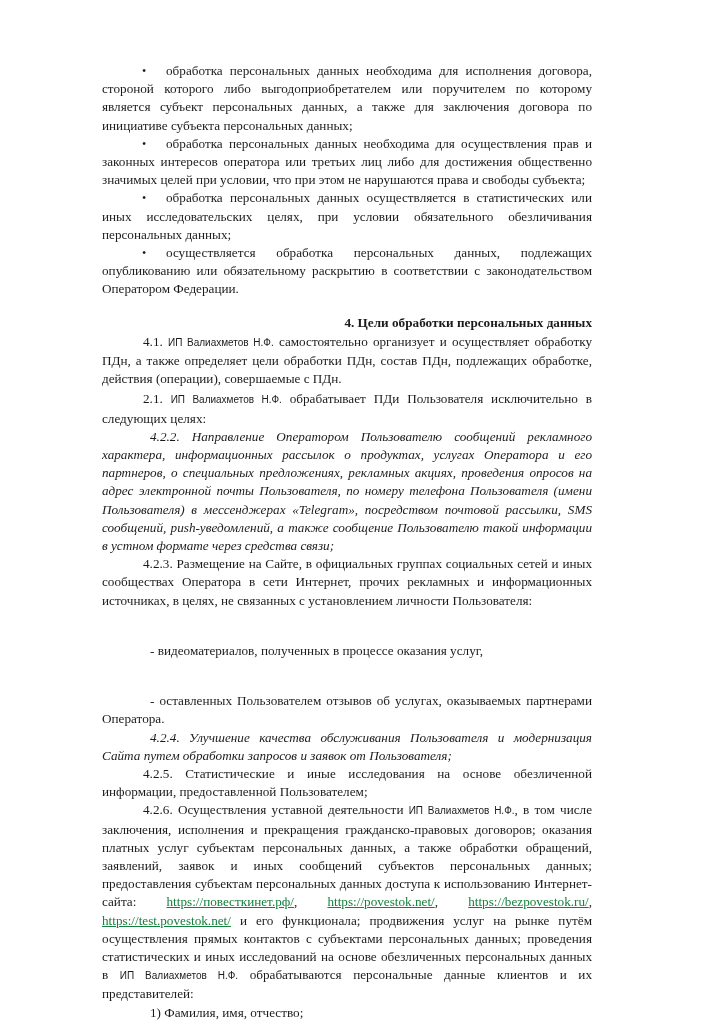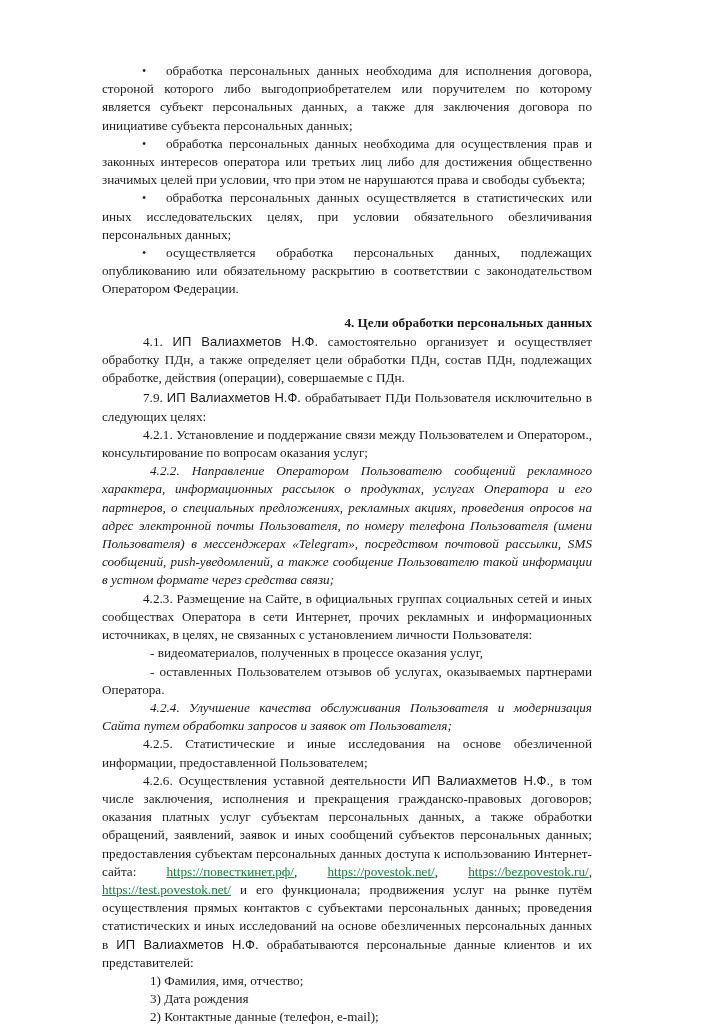--- a/index.html
+++ b/index.html
@@ -52,37 +52,38 @@
   }
   .indent-para {
     text-indent: 41px;
   }
   .indent-para-wide {
     text-indent: 48px;
     font-style: italic;
   }
   .dash-para {
     text-indent: 48px;
+    margin-top: 32px;
   }
   .num-para {
     text-indent: 48px;
     text-align: left;
   }
   .section-heading {
     font-weight: bold;
     text-indent: 41px;
     text-align: right;
     margin-top: 11px;
     margin-bottom: 1px;
   }
   .spacer-sm { height: 4px; }
   .spacer-xs { height: 2px; }
   .sans {
     font-family: "Liberation Sans", "DejaVu Sans", sans-serif;
-    font-size: 13px;
+    font-size: 10px;
   }
   a.doclink {
     color: #15803d;
     text-decoration: underline;
   }
   .lastblock p {
     text-align: left;
   }
 </style>
 </head>
@@ -108,23 +109,22 @@
     </p>
 
     <div class="spacer-sm"></div>
 
     <p class="section-heading">4. Цели обработки персональных данных</p>
 
     <p class="indent-para"><span>4.1. </span><span class="sans">ИП Валиахметов Н.Ф.</span><span> самостоятельно организует и осуществляет обработку ПДн, а также определяет цели обработки ПДн, состав ПДн, подлежащих обработке, действия (операции), совершаемые с ПДн.</span></p>
 
     <div class="spacer-xs"></div>
 
-    <p class="indent-para"><span>7.9. </span><span class="sans">ИП Валиахметов Н.Ф.</span><span> обрабатывает ПДи Пользователя исключительно в следующих целях:</span></p>
+    <p class="indent-para"><span>2.1. </span><span class="sans">ИП Валиахметов Н.Ф.</span><span> обрабатывает ПДи Пользователя исключительно в следующих целях:</span></p>
 
-    <p class="indent-para">4.2.1. Установление и поддержание связи между Пользователем и Оператором., консультирование по вопросам оказания услуг;</p>
 
     <p class="indent-para-wide">4.2.2. Направление Оператором Пользователю сообщений рекламного характера, информационных рассылок о продуктах, услугах Оператора и его партнеров, о специальных предложениях, рекламных акциях, проведения опросов на адрес электронной почты Пользователя, по номеру телефона Пользователя (имени Пользователя) в мессенджерах «Telegram», посредством почтовой рассылки, SMS сообщений, push-уведомлений, а также сообщение Пользователю такой информации в устном формате через средства связи;</p>
 
     <p class="indent-para">4.2.3. Размещение на Сайте, в официальных группах социальных сетей и иных сообществах Оператора в сети Интернет, прочих рекламных и информационных источниках, в целях, не связанных с установлением личности Пользователя:</p>
 
     <p class="dash-para">- видеоматериалов, полученных в процессе оказания услуг,</p>
 
     <p class="dash-para">- оставленных Пользователем отзывов об услугах, оказываемых партнерами Оператора.</p>
 
     <p class="indent-para-wide">4.2.4. Улучшение качества обслуживания Пользователя и модернизация Сайта путем обработки запросов и заявок от Пользователя;</p>

